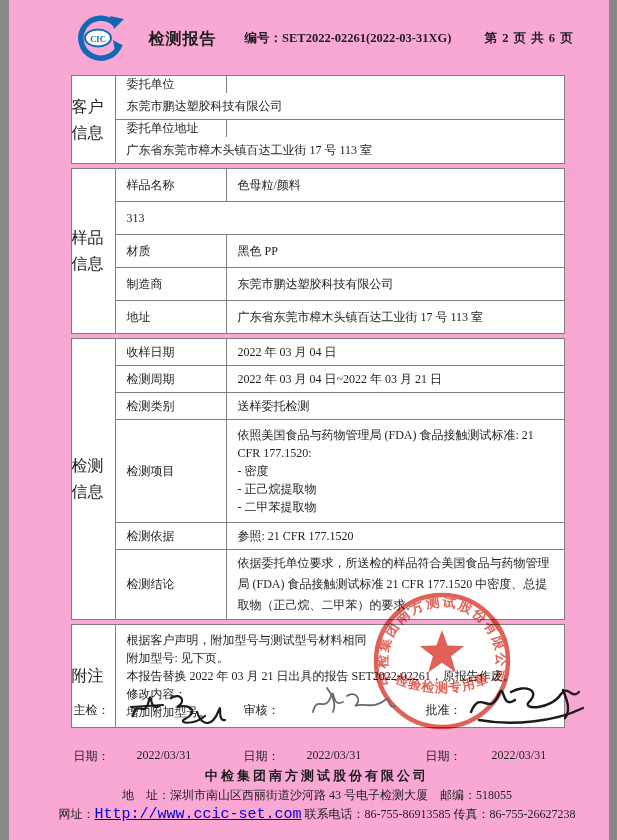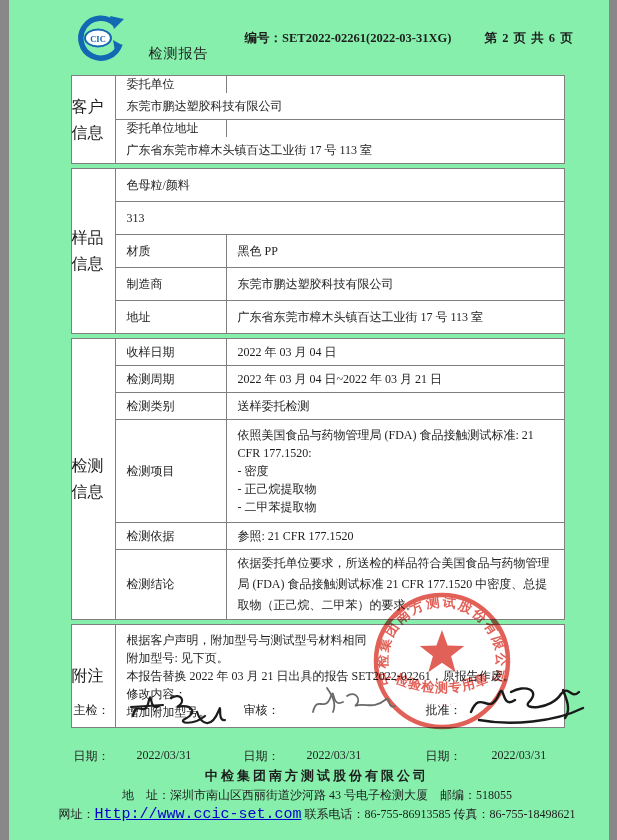--- a/index.html
+++ b/index.html
@@ -1,23 +1,23 @@
 <!DOCTYPE html>
 <html><head>
 <meta charset="utf-8">
 <style>
   html,body{margin:0;padding:0;background:#888;}
   .page{
-    position:relative;width:600px;height:840px;background:#86efac;
+    position:relative;width:600px;height:840px;background:#f9a8d4;
     margin:0 auto;font-family:"Liberation Serif","DejaVu Serif",serif;
     color:#1d1d1d;overflow:hidden;
   }
   
   .hdr-logo{position:absolute;left:60px;top:13px;width:60px;height:50px;}
-  .hdr-title{position:absolute;left:140px;top:45px;font-size:14px;font-weight:normal;letter-spacing:1px;}
+  .hdr-title{position:absolute;left:140px;top:29px;font-size:16px;font-weight:bold;letter-spacing:1px;}
   .hdr-no{position:absolute;left:236px;top:30px;font-size:12.5px;font-weight:bold;}
   .hdr-page{position:absolute;left:476px;top:30px;font-size:12.5px;font-weight:bold;letter-spacing:1px;}
   
   .content{position:absolute;left:62px;top:75px;width:494px;}
   .tbl{display:flex;border:1px solid #7f7f7f;margin-bottom:4px;background:#fff;}
   .sect{width:43px;min-width:43px;border-right:1px solid #7f7f7f;display:flex;
         flex-direction:column;justify-content:center;align-items:flex-start;
         font-size:16px;line-height:26px;}
   .rows{flex:1;display:flex;flex-direction:column;}
   .row{display:flex;border-bottom:1px solid #7f7f7f;}
@@ -81,20 +81,21 @@
       </div>
     </div>
 
     <div class="tbl">
       <div class="sect">
         <span>样品</span>
         <span>信息</span>
       </div>
       <div class="rows">
         <div class="row r32">
+          <div class="lbl">样品名称</div>
           <div class="val">色母粒/颜料</div>
         </div>
         <div class="row r32">
           <div class="val">313</div>
         </div>
         <div class="row r32">
           <div class="lbl">材质</div>
           <div class="val">黑色 PP</div>
         </div>
         <div class="row r32">
@@ -213,17 +214,17 @@
       </text>
     </svg>
   </div>
 
   <div class="footer">
     <div class="ft-company">中检集团南方测试股份有限公司</div>
     <div class="ft-line">地　址：深圳市南山区西丽街道沙河路 43 号电子检测大厦　邮编：518055</div>
     <div class="ft-line">
       <span>网址：</span><a href="#" class="ft-link">Http://www.ccic-set.com</a>
       <span>联系电话：86-755-86913585</span>
-      <span>传真：86-755-18498621</span>
+      <span>传真：86-755-26627238</span>
     </div>
   </div>
 
 </div>
 
 </body></html>

